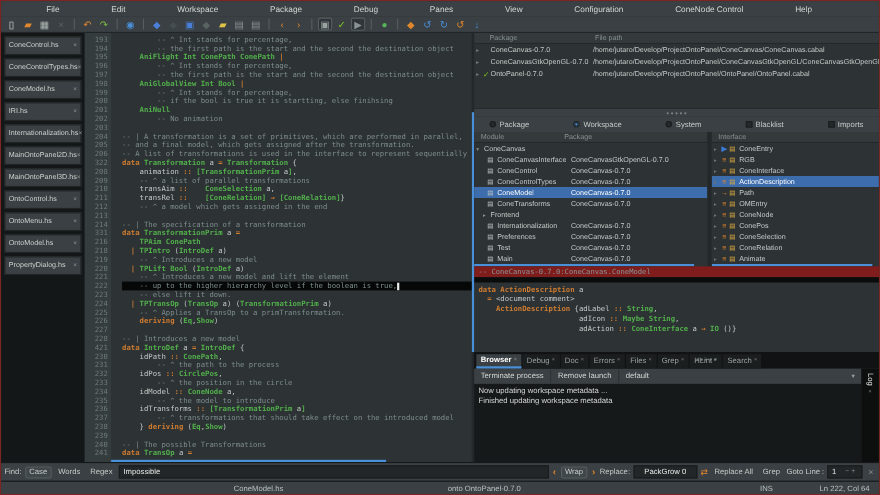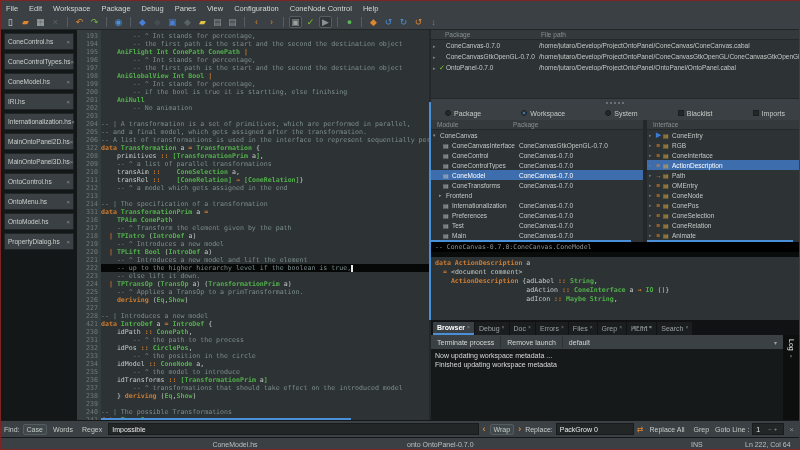--- a/index.html
+++ b/index.html
@@ -2,36 +2,36 @@
 <html><head>
 <meta charset="utf-8">
 <style>
   html,body{margin:0;padding:0;background:#1a1c1d;}
   *{box-sizing:border-box;}
   .window{position:relative;width:800px;height:450px;border:1px solid #7d2522;background:#2d3234;
     font-family:"Liberation Sans",sans-serif;overflow:hidden;display:flex;flex-direction:column;}
   
   .menubar{height:14px;background:#3a4043;display:flex;align-items:center;padding-left:5px;gap:11px;
     font-size:7.5px;color:#d3d7d5;flex:none;}
-  .menuitem{cursor:default;}
+  .menuitem{cursor:default;margin-left:36px;}
   .toolbar{height:15px;background:#3a4043;border-bottom:1px solid #212527;display:flex;align-items:center;
     padding-left:3px;gap:2px;flex:none;}
   .tico{width:13px;height:12px;display:flex;align-items:center;justify-content:center;font-size:9px;line-height:1;}
   .tico.boxed{border:1px solid #565c5f;background:#2f3538;border-radius:2px;}
   .tsep{width:1px;height:10px;background:#575d60;margin:0 3px;}
   
   .main{height:390px;display:flex;flex:none;position:relative;}
   .sidebar{width:76px;background:#141717;padding-top:3px;flex:none;}
   .sfile{height:17px;margin:0 3px 3px 3px;background:#3a4043;border:1px solid #202425;color:#ccd1cf;
     font-size:6.5px;display:flex;align-items:center;padding:0 3px;}
   .sfile .x{margin-left:auto;color:#8b9193;font-size:6px;}
   .editor{width:352px;background:#2d3234;position:relative;overflow:hidden;
     font-family:"DejaVu Sans Mono",monospace;font-size:6.6px;line-height:8px;flex:none;padding-top:2px;}
   .gutterbg{position:absolute;left:0;top:0;width:24px;height:100%;background:#353c3e;}
-  .eline{display:flex;height:8px;position:relative;}
+  .eline{display:flex;height:8px;position:relative;gap:10px;}
   .eline .ln{width:24px;text-align:right;padding-right:3px;color:#6f7b7d;flex:none;}
   .eline .code{white-space:pre;color:#c3cac7;flex:1;overflow:hidden;}
   .eline.hl .code{background:#060707;}
   .sk{color:#cf7c30;font-weight:bold;}
   .st{color:#52b04c;font-weight:bold;}
   .sc{color:#7d8c8d;}
   .sp{color:#c3cac7;}
   .cursorbar{display:inline-block;width:2px;height:7px;background:#eceeee;vertical-align:text-bottom;}
   .ehscroll{position:absolute;bottom:0;left:24px;width:250px;height:2px;background:#4a90d9;}
   .vsep{width:2px;background:#24282a;position:relative;flex:none;}
@@ -68,21 +68,21 @@
   .modrow .mname{overflow:hidden;white-space:nowrap;}
   .modrow .mpack{position:absolute;left:88px;top:0;height:10px;display:flex;align-items:center;}
   .hscroll{position:absolute;bottom:0;left:0;height:2px;background:#4a90d9;}
   .modgap{width:4px;background:#24282a;flex:none;}
   .iflist{flex:1;position:relative;overflow:hidden;background:#2d3234;}
   .ifrow{height:10px;display:flex;align-items:center;font-size:6.5px;color:#c3cac7;}
   .ifrow.selected{background:#3d6dad;color:#fff;}
   .ifrow .exp{width:7px;padding-left:2px;color:#6d7476;font-size:5px;flex:none;}
   .ifrow .badge{width:9px;font-size:6.5px;font-weight:bold;flex:none;text-align:center;}
   .ifrow .ficon{width:9px;font-size:6px;color:#d9a941;flex:none;}
-  .idbar{height:10px;background:#000000;font-size:6.5px;color:#8a9294;display:flex;align-items:center;
+  .idbar{height:10px;background:#7f1d1d;font-size:6.5px;color:#8a9294;display:flex;align-items:center;
     padding-left:4px;flex:none;font-family:"DejaVu Sans Mono",monospace;}
   .blackstrip{height:5px;background:#0a0b0b;flex:none;}
   .infopane{height:63px;background:#2d3234;font-family:"DejaVu Sans Mono",monospace;font-size:6.6px;
     line-height:9px;padding:2px 0 0 4px;overflow:hidden;flex:none;}
   .infopane div{white-space:pre;}
   .otabs{height:15px;background:#101213;display:flex;align-items:flex-end;padding-left:2px;gap:1px;flex:none;position:relative;}
   .otab{height:13px;display:flex;align-items:center;padding:0 4px;font-size:7px;color:#9ba1a1;background:#1b1e1f;}
   .otab.active{background:#3a4043;color:#ffffff;font-weight:bold;border-bottom:2px solid #4a90d9;}
   .otab .x{font-size:5px;margin-left:2px;color:#787e80;align-self:flex-start;padding-top:2px;}
   .otabs .dots{position:absolute;left:55%;top:6px;}
@@ -98,21 +98,21 @@
   .ologtab .x{font-size:5px;color:#787e80;}
   
   .findbar{height:17px;background:#3a4043;border-top:1px solid #16181a;display:flex;align-items:center;
     font-size:7px;color:#c6cbc9;padding:0 3px;gap:3px;flex:none;}
   .fbtn{padding:1px 3px;white-space:nowrap;}
   .fbtn.boxed{border:1px solid #565c5f;background:#40474a;border-radius:2px;}
   .finput{background:#222627;border:1px solid #191c1d;color:#e9ebeb;height:12px;font-size:7px;
     padding:0 3px;font-family:"Liberation Sans",sans-serif;display:flex;align-items:center;}
   input.finput{outline:none;}
   #find-input{flex:1;min-width:0;}
-  #replace-input{width:78px;flex:none;}
+  #replace-input{width:58px;flex:none;text-align:center;}
   .goto{width:32px;flex:none;gap:2px;}
   .goto input{background:none;border:none;color:#e9ebeb;font-size:7px;width:10px;padding:0;outline:none;}
   .goto .pm{color:#8b9193;font-size:6px;}
   .chevbtn{color:#e0862e;font-weight:bold;font-size:9px;padding:0 1px;}
   .ricon{color:#e0862e;font-size:8px;}
   .fclose{color:#8b9193;font-size:8px;padding:0 2px;}
   
   .statusbar{height:14px;background:#3a4043;border-top:1px solid #16181a;position:relative;
     font-size:7px;color:#b9c0c0;flex:none;}
   .statusbar span{position:absolute;top:3px;white-space:nowrap;}
@@ -278,21 +278,21 @@
           <div class="eline">
             <span class="ln">206</span>
             <span class="code"><span class="sc">-- A list of transformations is used in the interface to represent sequentially performed</span></span>
           </div>
           <div class="eline">
             <span class="ln">322</span>
             <span class="code"><span class="sk">data </span><span class="st">Transformation</span><span class="sp"> a </span><span class="sk">=</span><span class="sp"> </span><span class="st">Transformation</span><span class="sp"> {</span></span>
           </div>
           <div class="eline">
             <span class="ln">208</span>
-            <span class="code"><span class="sp">    primitives </span><span class="sk">::</span><span class="sp"> </span><span class="st">[TransformationPrim</span><span class="sp"> a</span><span class="st">]</span><span class="sp">,</span></span>
+            <span class="code"><span class="sp">    animation </span><span class="sk">::</span><span class="sp"> </span><span class="st">[TransformationPrim</span><span class="sp"> a</span><span class="st">]</span><span class="sp">,</span></span>
           </div>
           <div class="eline">
             <span class="ln">209</span>
             <span class="code"><span class="sc">    -- ^ a list of parallel transformations</span></span>
           </div>
           <div class="eline">
             <span class="ln">210</span>
             <span class="code"><span class="sp">    transAim </span><span class="sk">::</span><span class="sp">    </span><span class="st">ConeSelection</span><span class="sp"> a,</span></span>
           </div>
           <div class="eline">
@@ -311,24 +311,20 @@
             <span class="ln">214</span>
             <span class="code"><span class="sc">-- | The specification of a transformation</span></span>
           </div>
           <div class="eline">
             <span class="ln">331</span>
             <span class="code"><span class="sk">data </span><span class="st">TransformationPrim</span><span class="sp"> a </span><span class="sk">=</span></span>
           </div>
           <div class="eline">
             <span class="ln">216</span>
             <span class="code"><span class="sp">    </span><span class="st">TPAim ConePath</span></span>
-          </div>
-          <div class="eline">
-            <span class="ln">217</span>
-            <span class="code"><span class="sc">    -- ^ Transform the element given by the path</span></span>
           </div>
           <div class="eline">
             <span class="ln">218</span>
             <span class="code"><span class="sp">  </span><span class="sk">|</span><span class="sp"> </span><span class="st">TPIntro</span><span class="sp"> (</span><span class="st">IntroDef</span><span class="sp"> a)</span></span>
           </div>
           <div class="eline">
             <span class="ln">219</span>
             <span class="code"><span class="sc">    -- ^ Introduces a new model</span></span>
           </div>
           <div class="eline">
@@ -621,22 +617,22 @@
           <div class="hscroll" style="width:146px"></div>
         </div>
       </div>
 
       <div class="idbar">-- ConeCanvas-0.7.0:ConeCanvas.ConeModel</div>
       <div class="blackstrip"></div>
       <div class="infopane" id="info-pane">
           <div><span class="sk">data </span><span class="sk">ActionDescription</span><span class="sp"> a</span></div>
           <div><span class="sp">  </span><span class="sk">=</span><span class="sp"> &lt;document comment&gt;</span></div>
           <div><span class="sp">    </span><span class="sk">ActionDescription</span><span class="sp"> {adLabel </span><span class="sk">::</span><span class="sp"> </span><span class="st">String</span><span class="sp">,</span></div>
+          <div><span class="sp">                       adIcon </span><span class="sk">::</span><span class="sp"> </span><span class="st">Maybe String</span><span class="sp">,</span></div>
           <div><span class="sp">                       adAction </span><span class="sk">::</span><span class="sp"> </span><span class="st">ConeInterface</span><span class="sp"> a </span><span class="sk">→</span><span class="sp"> </span><span class="st">IO</span><span class="sp"> ()}</span></div>
-          <div><span class="sp">                       adIcon </span><span class="sk">::</span><span class="sp"> </span><span class="st">Maybe String</span><span class="sp">,</span></div>
         </div>
 
       <div class="otabs" id="output-tabs">
           <span class="otab active">
             <span class="otlabel">Browser</span>
             <span class="x">×</span>
           </span>
           <span class="otab">
             <span class="otlabel">Debug</span>
             <span class="x">×</span>

